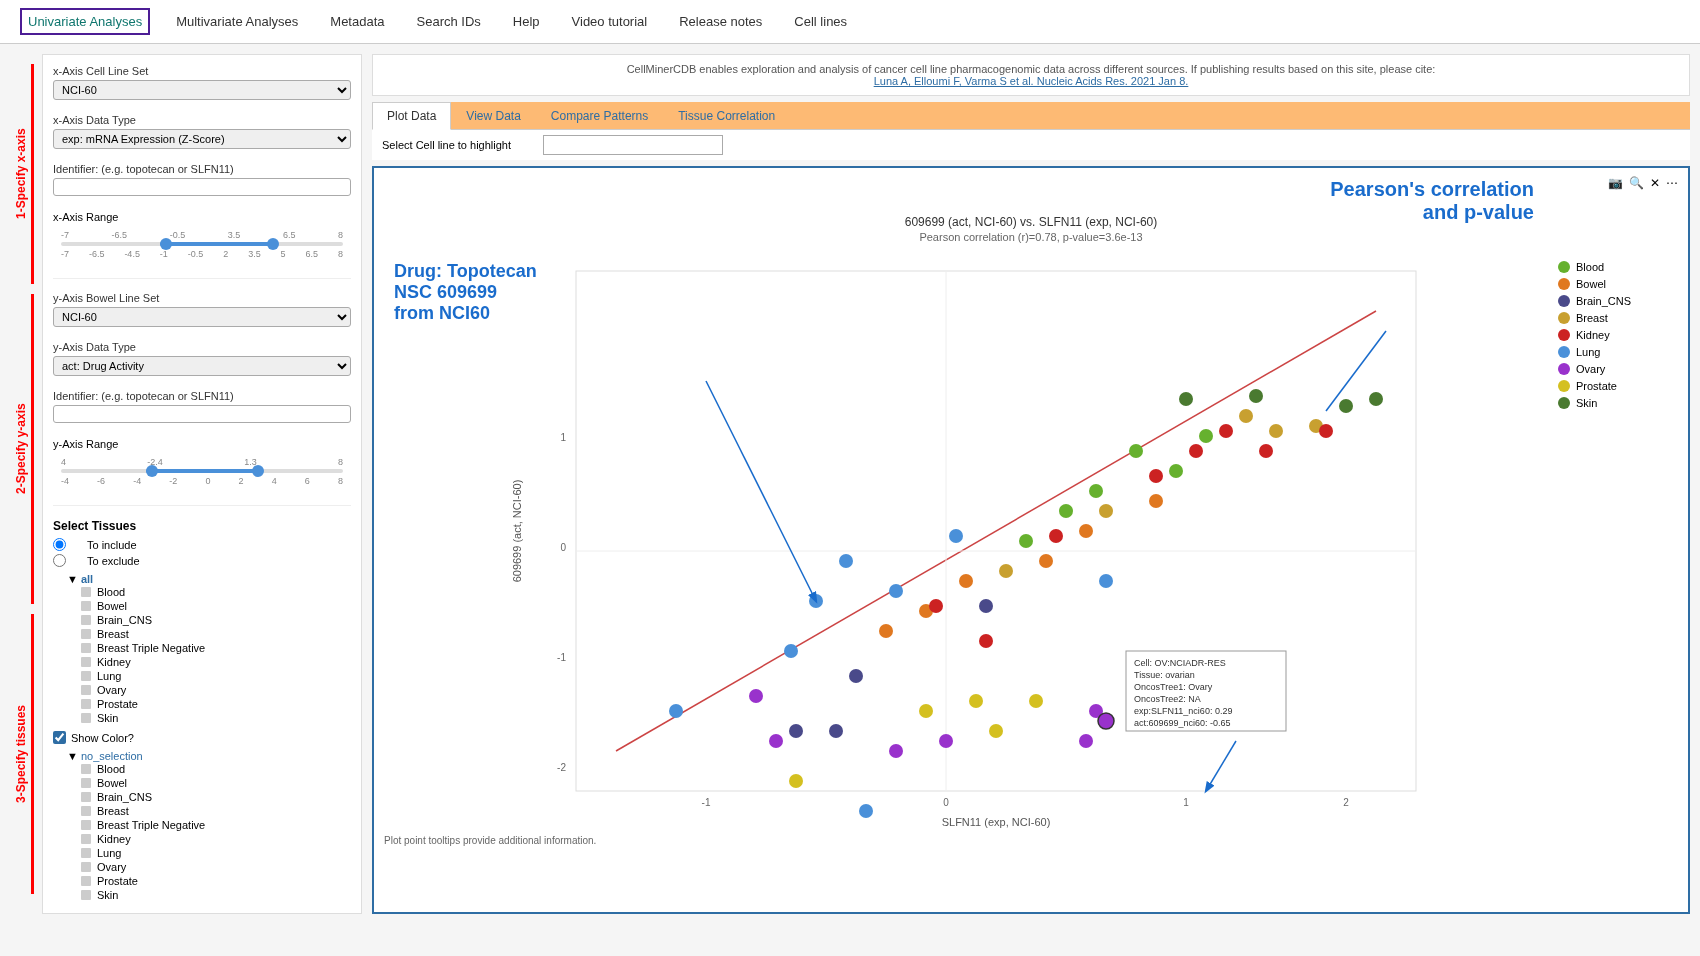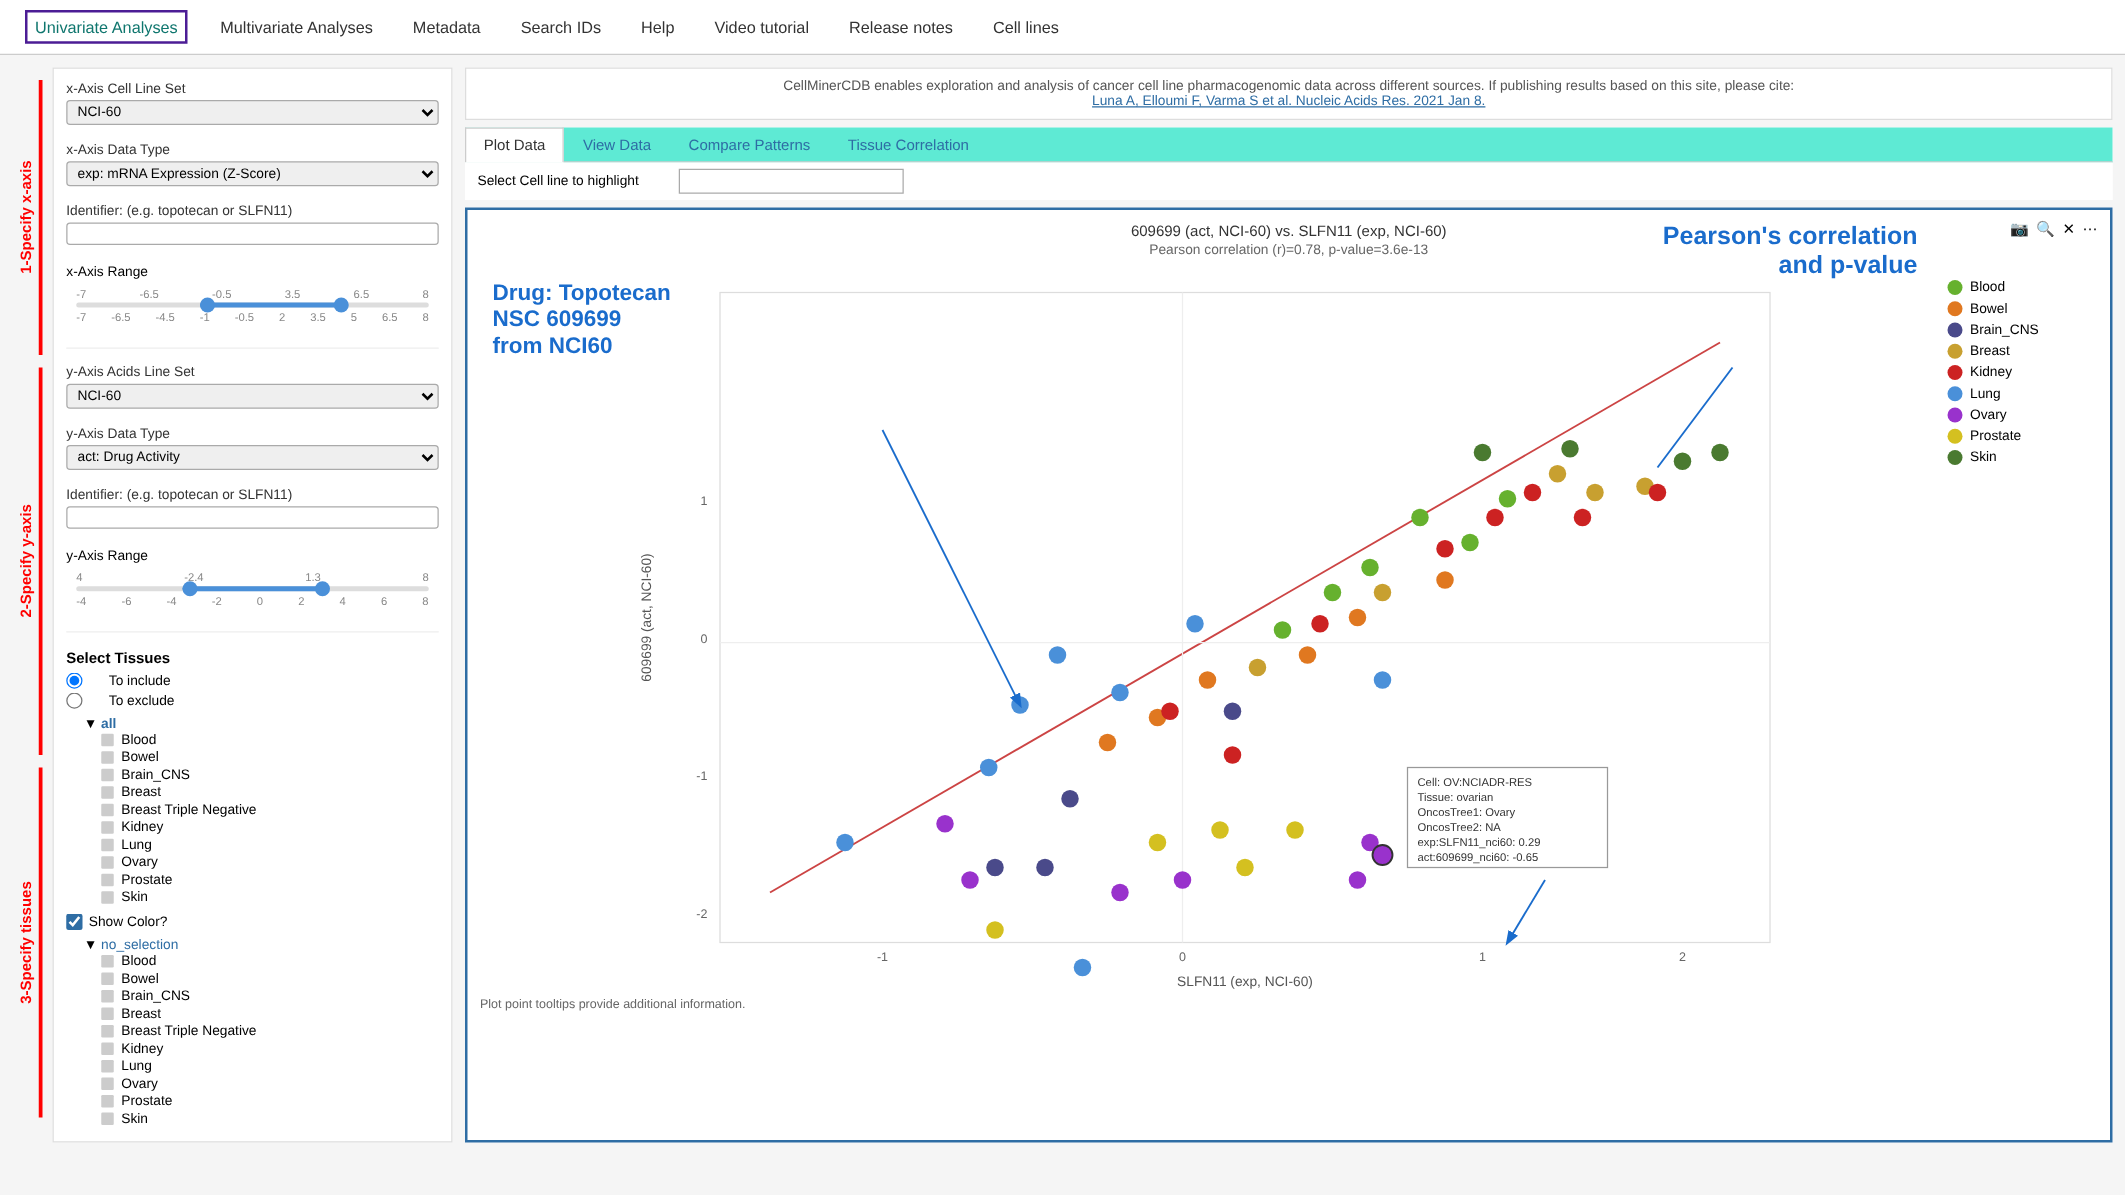--- a/index.html
+++ b/index.html
@@ -34,31 +34,31 @@
     .radio-item { display: flex; align-items: center; gap: 21px; font-size: 11px; }
     .checkbox-row { display: flex; align-items: center; gap: 5px; font-size: 11px; margin: 5px 0; }
     .checkbox-row input { accent-color: #2e6da4; }
 
     
     .right-panel { flex: 1; display: flex; flex-direction: column; gap: 6px; }
     .citation-bar { background: #fff; border: 1px solid #ddd; padding: 8px 12px; font-size: 11px; color: #555; text-align: center; }
     .citation-bar a { color: #2e6da4; }
 
     
-    .tabs-row { display: flex; gap: 0; border-bottom: 1px solid #ccc; background: #5eead4; }
+    .tabs-row { display: flex; gap: 0; border-bottom: 1px solid #ccc; background: #fdba74; }
     .tab { padding: 6px 14px; font-size: 12px; cursor: pointer; border: 1px solid transparent; border-bottom: none; color: #2e6da4; }
     .tab.active { border: 1px solid #ccc; border-bottom: 1px solid #fff; background: #fff; color: #333; margin-bottom: -1px; }
 
     .highlight-row { display: flex; align-items: center; gap: 8px; padding: 6px 0; font-size: 11px; background: #fff; }
     .highlight-row label { white-space: nowrap; }
     .highlight-row input { border: 1px solid #aaa; padding: 3px; font-size: 11px; width: 180px; }
 
     
     .chart-container { background: #fff; border: 2px solid #2e6da4; position: relative; padding: 10px; flex: 1; }
-    .chart-title { text-align: center; font-size: 12px; color: #333; margin-bottom: 2px; }
+    .chart-title { text-align: center; font-size: 12px; color: #333; margin-bottom: 2px; margin-top: 37px; }
     .chart-subtitle { text-align: center; font-size: 11px; color: #666; margin-bottom: 8px; }
     .chart-toolbar { position: absolute; top: 8px; right: 10px; display: flex; gap: 6px; }
 
     .chart-body { display: flex; gap: 10px; }
     .chart-svg-area { flex: 1; position: relative; }
 
     
     .chart-legend { width: 120px; display: flex; flex-direction: column; gap: 5px; padding-top: 10px; }
     .legend-item { display: flex; align-items: center; gap: 6px; font-size: 11px; }
     .legend-dot { width: 12px; height: 12px; border-radius: 50%; flex-shrink: 0; }
@@ -156,21 +156,21 @@
               <span>5</span>
               <span>6.5</span>
               <span>8</span>
           </div>
         </div>
       </div>
 
       <div class="divider"></div>
 
       <div class="form-row">
-        <label>y-Axis Acids Line Set</label>
+        <label>y-Axis Bowel Line Set</label>
         <select>
           <option>NCI-60</option>
         </select>
       </div>
       <div class="form-row">
         <label>y-Axis Data Type</label>
         <select>
           <option>act: Drug Activity</option>
         </select>
       </div>

